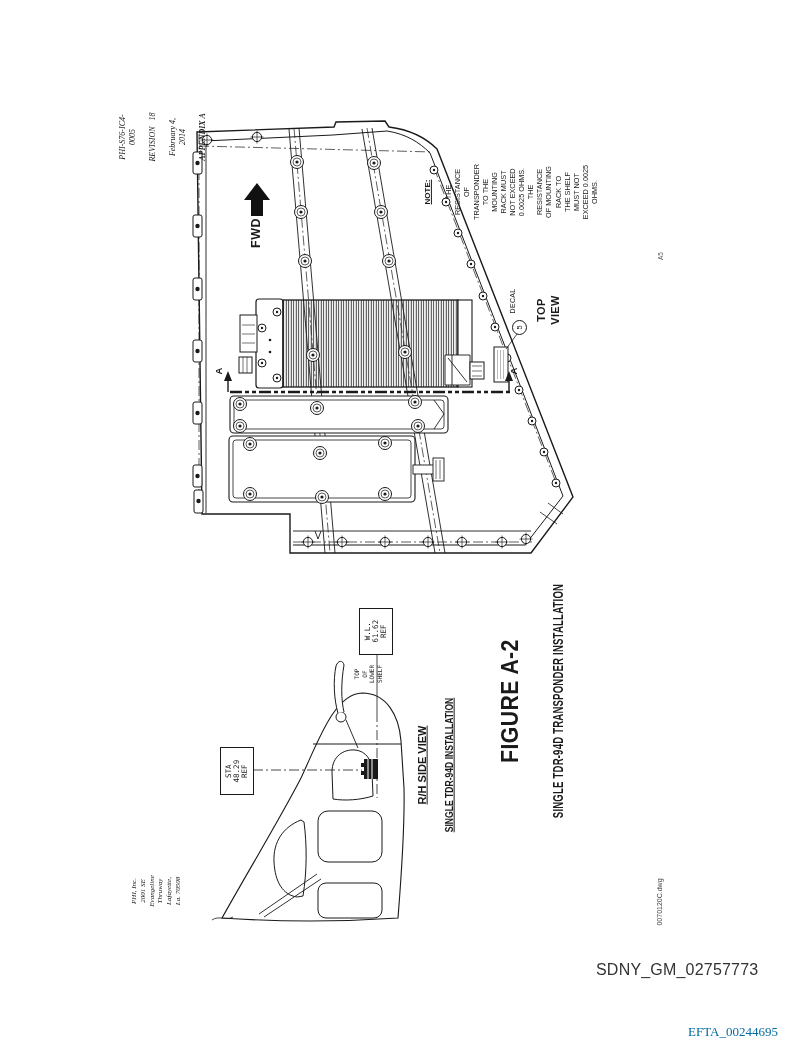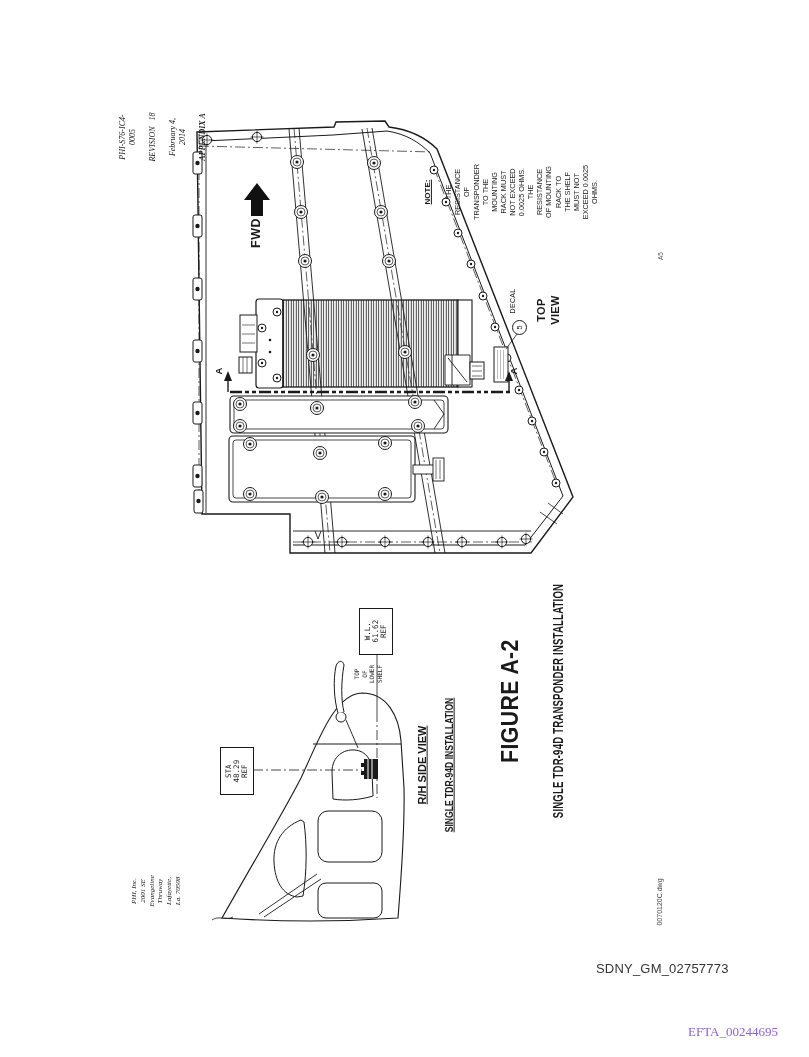--- a/index.html
+++ b/index.html
@@ -27,24 +27,24 @@
   .sideblk div{text-decoration:underline;white-space:nowrap;}
   .sideblk .l2{transform:scaleX(.78);}
   .figblk{font-weight:bold;}
   .figblk .f1{font-size:23px;white-space:nowrap;transform:scaleX(.92);letter-spacing:.5px;}
   .figblk .f2{font-size:14.5px;white-space:nowrap;transform:scaleX(.66);margin-top:4px;letter-spacing:.3px;}
   .company{font-family:"Liberation Serif",serif;font-style:italic;font-size:7px;line-height:1.35;text-align:left;}
   .dwg{font-size:7px;color:#444;}
   .balloon{position:absolute;width:13px;height:13px;border:1px solid #1a1a1a;border-radius:50%;
            display:flex;align-items:center;justify-content:center;background:#fff;}
   .balloon span{font-size:7.5px;transform:rotate(-90deg);}
-  .sdny{position:absolute;font-size:13px;color:#333;letter-spacing:.2px;}
+  .sdny{position:absolute;font-size:16px;color:#333;letter-spacing:.2px;}
   .redline{position:absolute;left:0;width:100%;text-align:center;font-size:21px;font-weight:bold;
            letter-spacing:-0.2px;}
-  .efta{position:absolute;font-family:"Liberation Serif",serif;font-size:13px;color:#8b5cf6;}
+  .efta{position:absolute;font-family:"Liberation Serif",serif;font-size:13px;color:#0369a1;}
 </style>
 </head>
 <body>
 
 <div class="page">
 
   <svg style="left:185px;top:112px;" width="405" height="458" viewBox="185 112 405 458">
     <defs>
       <pattern id="hatch" width="2.5" height="8" patternUnits="userSpaceOnUse">
         <path d="M1.2,0 V8" stroke="#222" stroke-width="0.9"></path>

